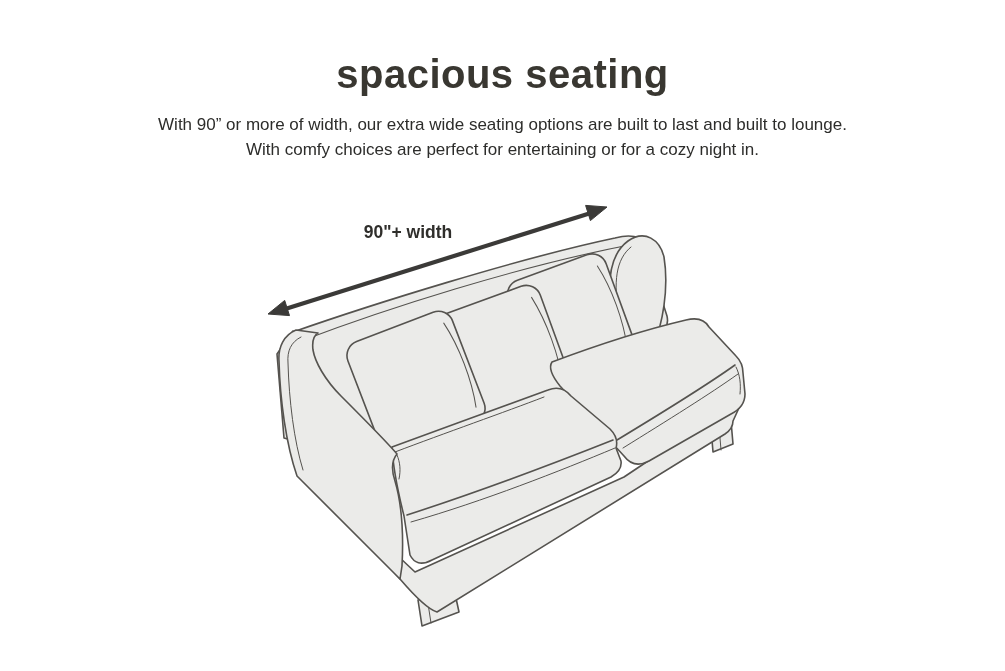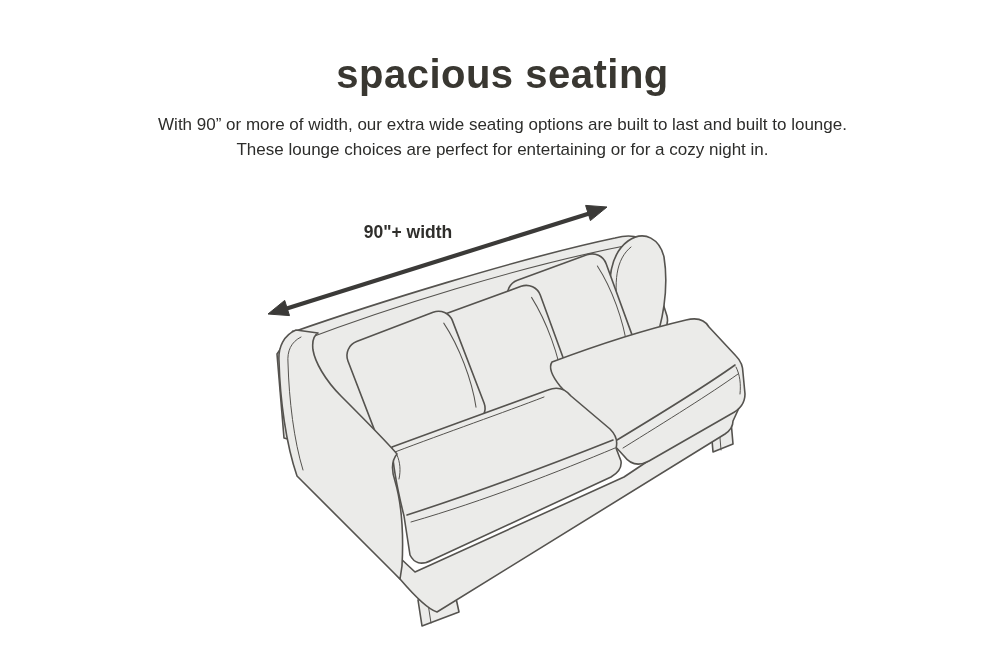--- a/index.html
+++ b/index.html
@@ -17,21 +17,21 @@
   .dim-label{font-size:17.5px;font-weight:bold;}
 </style>
 </head>
 <body>
 
 <div class="page">
 
   <div class="heading">
     <h1 class="title">spacious seating</h1>
     <p class="sub">With 90” or more of width, our extra wide seating options are built to last and built to lounge.</p>
-    <p class="sub">These lounge choices are perfect for entertaining or for a cozy night in.</p>
+    <p class="sub">With comfy choices are perfect for entertaining or for a cozy night in.</p>
   </div>
 
   <svg class="art" width="1005" height="671" viewBox="0 0 1005 671">
 
     <g stroke-width="1.6" stroke-linejoin="round" stroke-linecap="round" fill="none" stroke="#55534f">
       <g fill="#ebebe9">
 
         <path d="M 293,331 L 277,354 L 284,438 L 302,443 Z"></path>
 
         <path d="M 293,332 C 370,305 520,258 615,238 C 630,234 641,236 644,244

